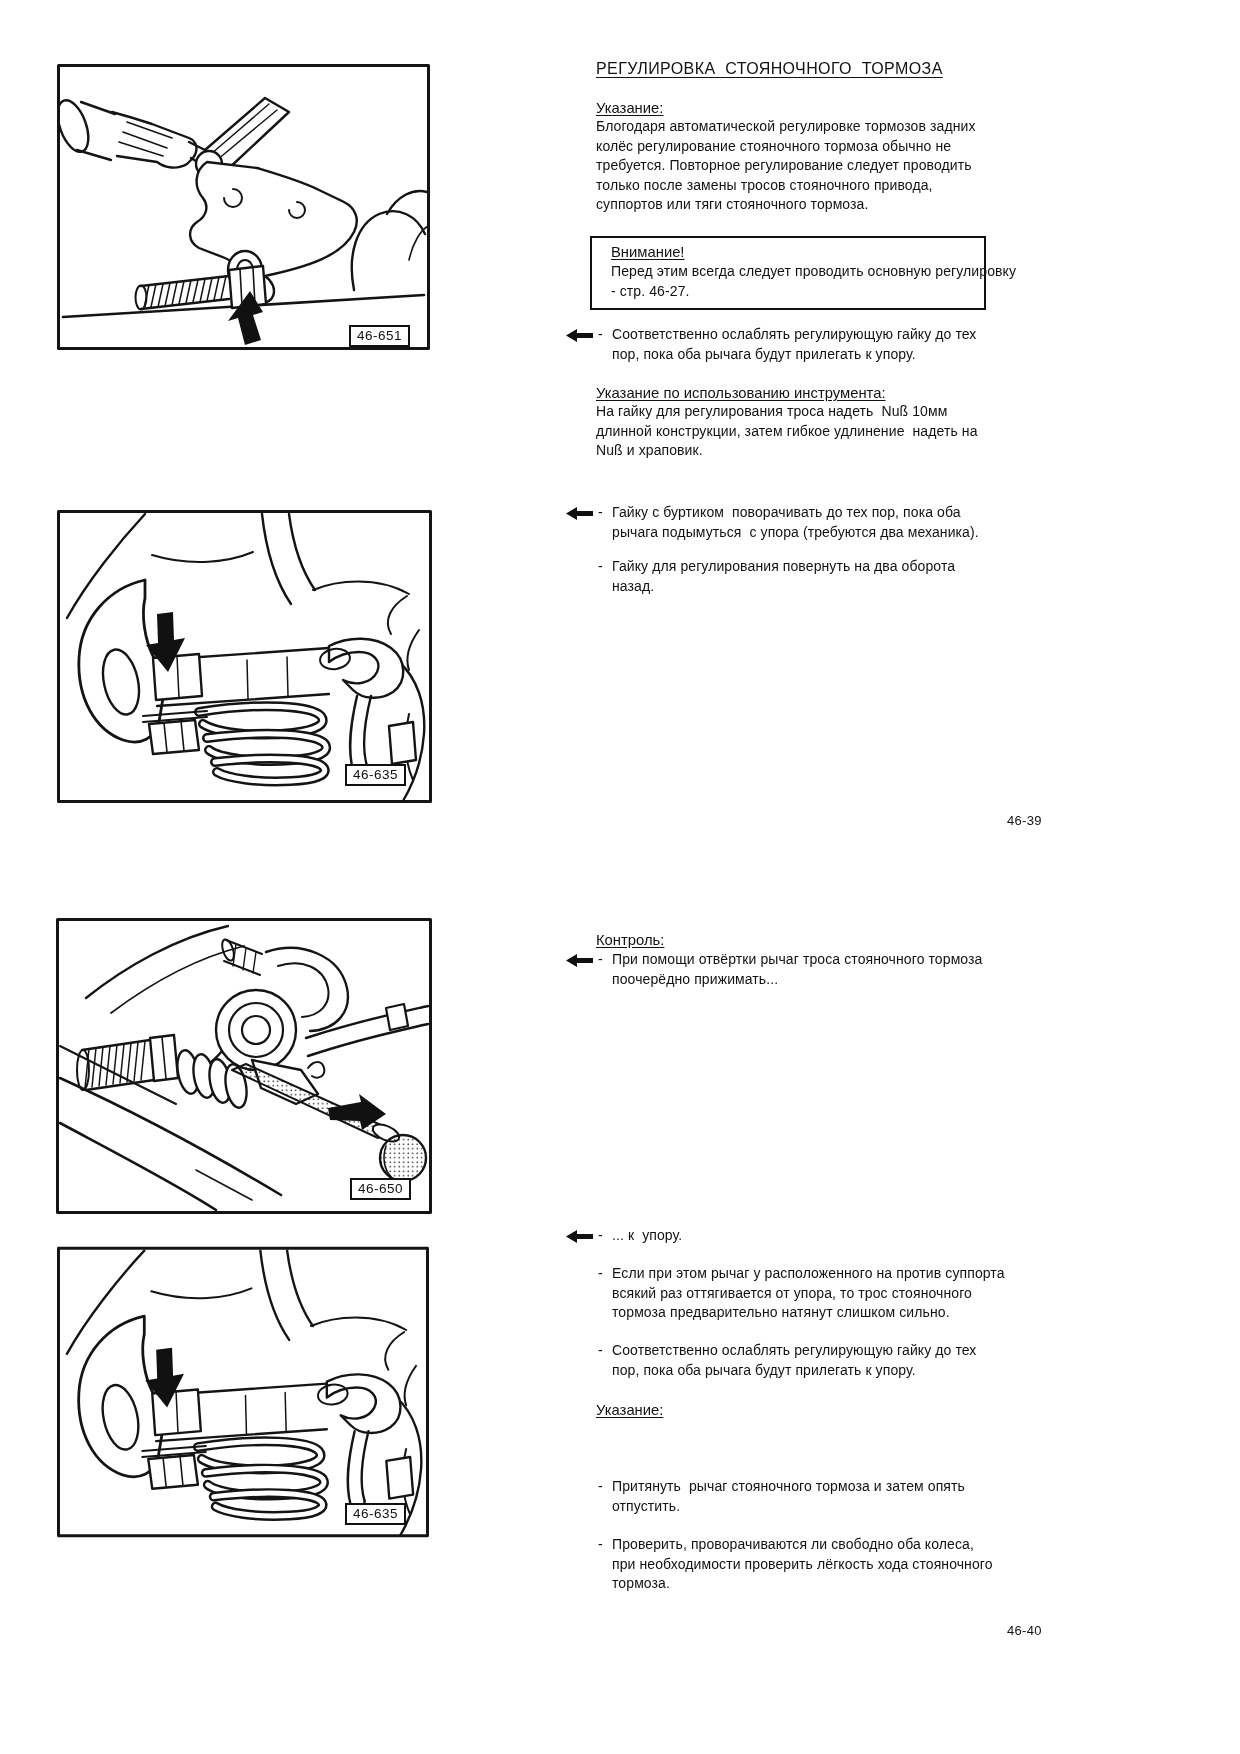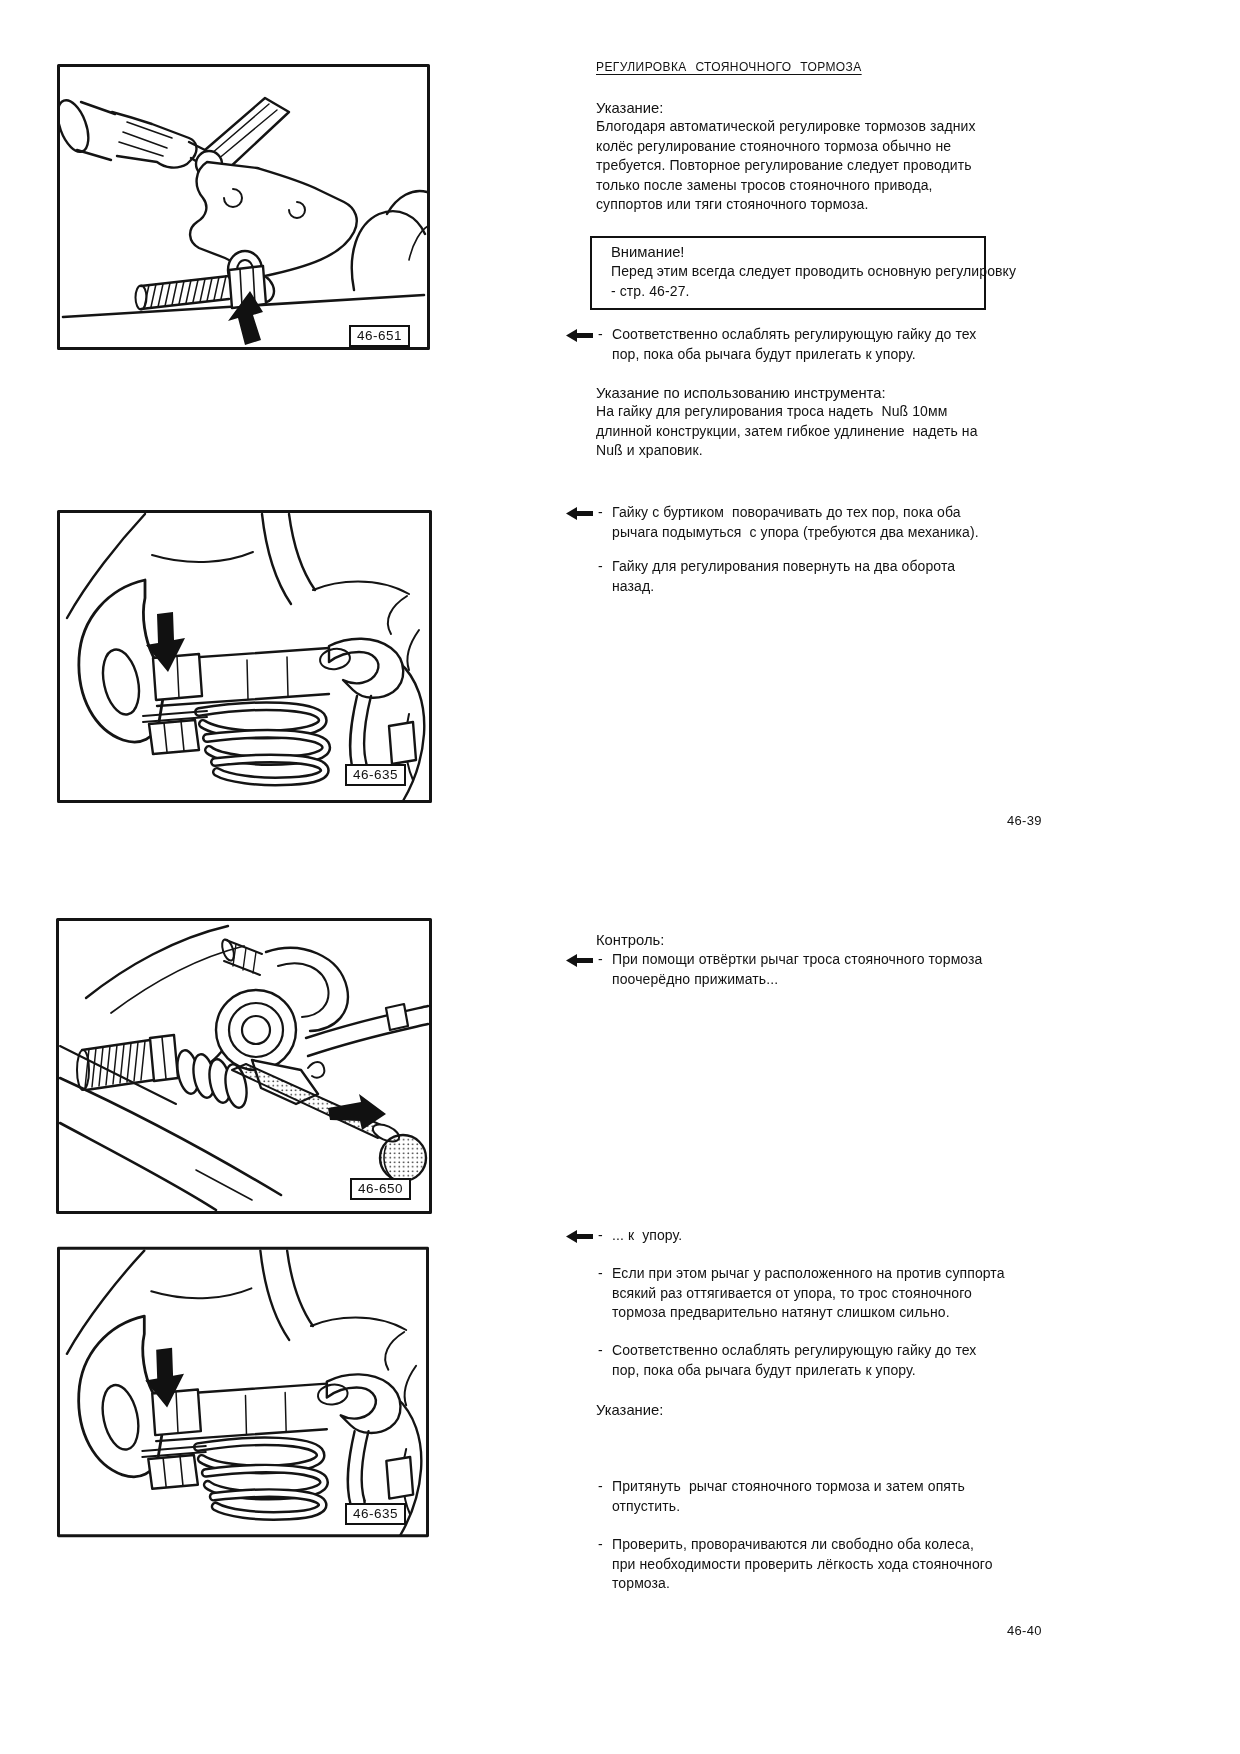--- a/index.html
+++ b/index.html
@@ -10,24 +10,24 @@
     background:#ffffff;
     font-family:"Liberation Sans","DejaVu Sans",sans-serif;
     color:#121212;
     overflow:hidden;
   }
   .abs{position:absolute;}
   .pre{white-space:pre;}
   .body-text{font-size:14px;line-height:19.6px;letter-spacing:.1px;}
   .heading{
     font-size:14.8px;line-height:19px;
-    text-underline-offset:2px;
+    text-decoration:underline;text-underline-offset:2px;
   }
   .doc-title{
-    font-size:12px;letter-spacing:.4px;word-spacing:5px;
+    font-size:16px;letter-spacing:.4px;word-spacing:5px;
     text-decoration:underline;text-underline-offset:3px;
   }
   .warning-box{
     border:2px solid #111;background:#fff;
     padding:5px 9px 7px 19px;width:364px;
   }
   .bullet{display:flex;align-items:flex-start;}
   .bullet .arrow-wrap{flex:0 0 27px;margin-top:3px;}
   .bullet .dash{flex:0 0 14px;margin-left:5px;}
   .bullet.no-arrow .dash{margin-left:0;}

